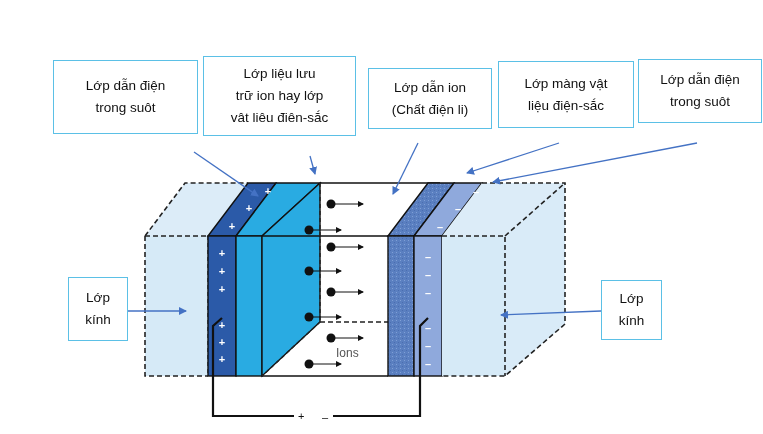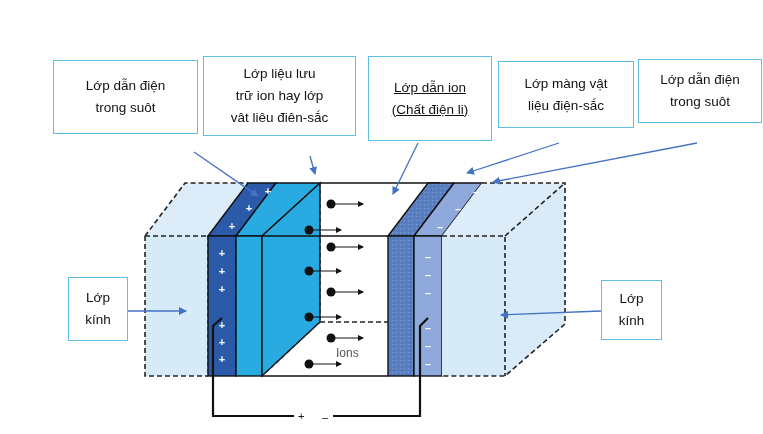--- a/index.html
+++ b/index.html
@@ -144,21 +144,21 @@
 
 <div class="label-box" style="left:53px; top:60px; width:145px; height:74px;">
   <span>Lớp dẫn điện
 trong suôt</span>
 </div>
 <div class="label-box" style="left:203px; top:56px; width:153px; height:80px;">
   <span>Lớp liệu lưu
 trữ ion hay lớp
 vât liêu điên-sắc</span>
 </div>
-<div class="label-box" style="left:368px; top:56px; width:124px; height:85px;text-decoration:underline;">
+<div class="label-box" style="left:368px; top:68px; width:124px; height:61px;">
   <span>Lớp dẫn ion
 (Chất điện li)</span>
 </div>
 <div class="label-box" style="left:498px; top:61px; width:136px; height:67px;">
   <span>Lớp màng vật
 liệu điện-sắc</span>
 </div>
 <div class="label-box" style="left:638px; top:59px; width:124px; height:64px;">
   <span>Lớp dẫn điện
 trong suôt</span>

